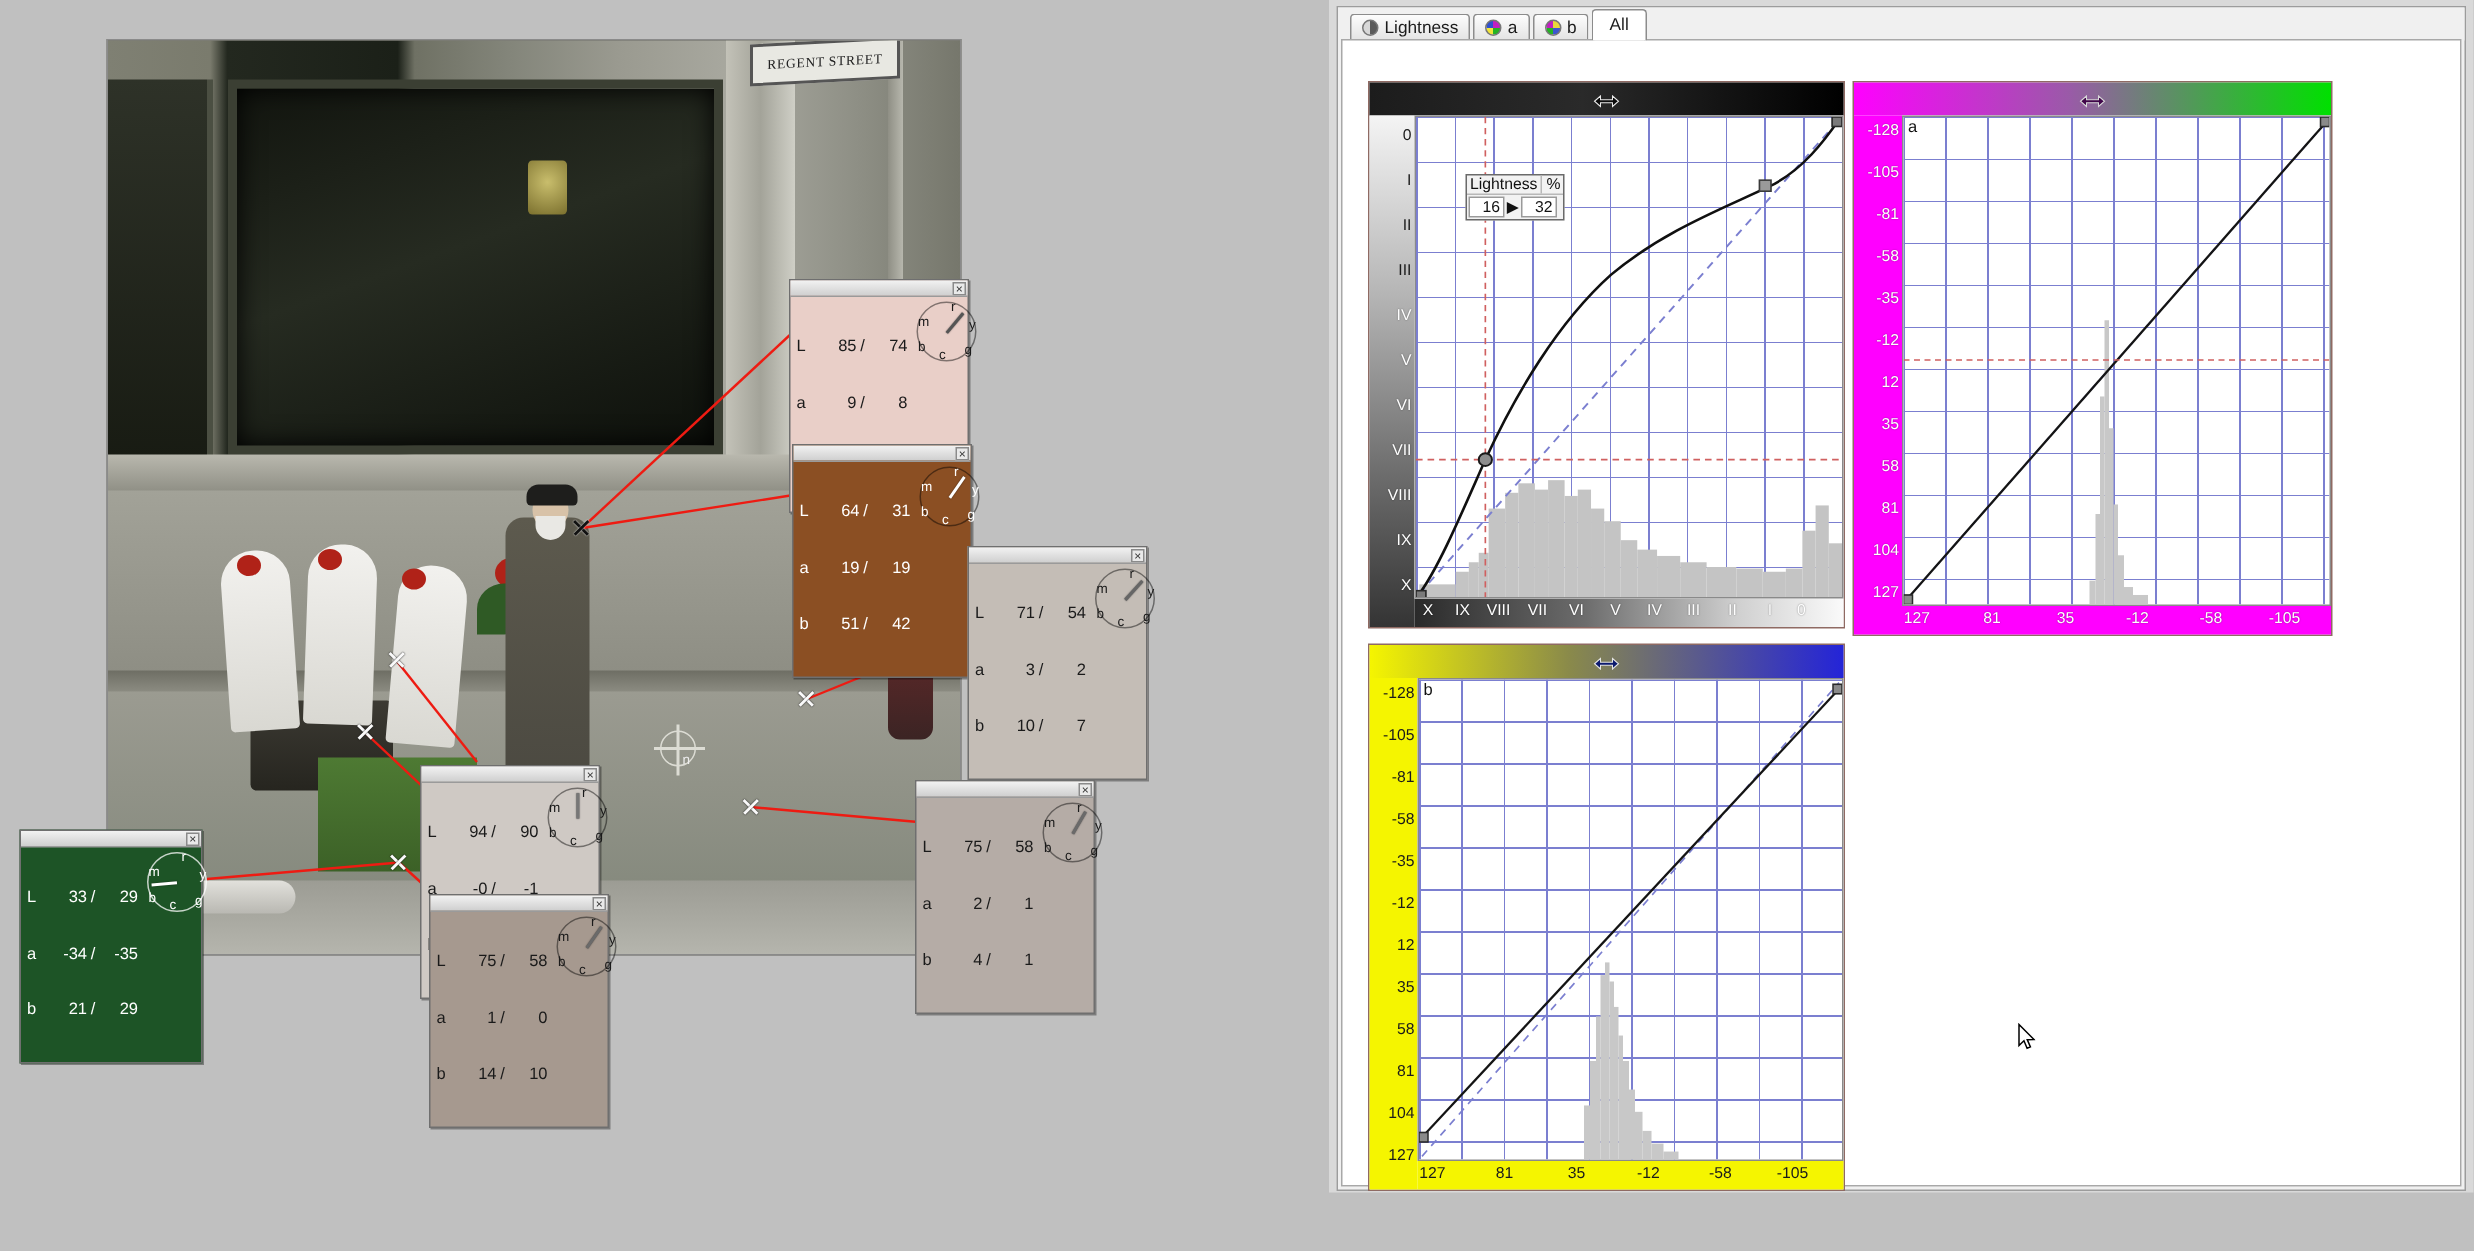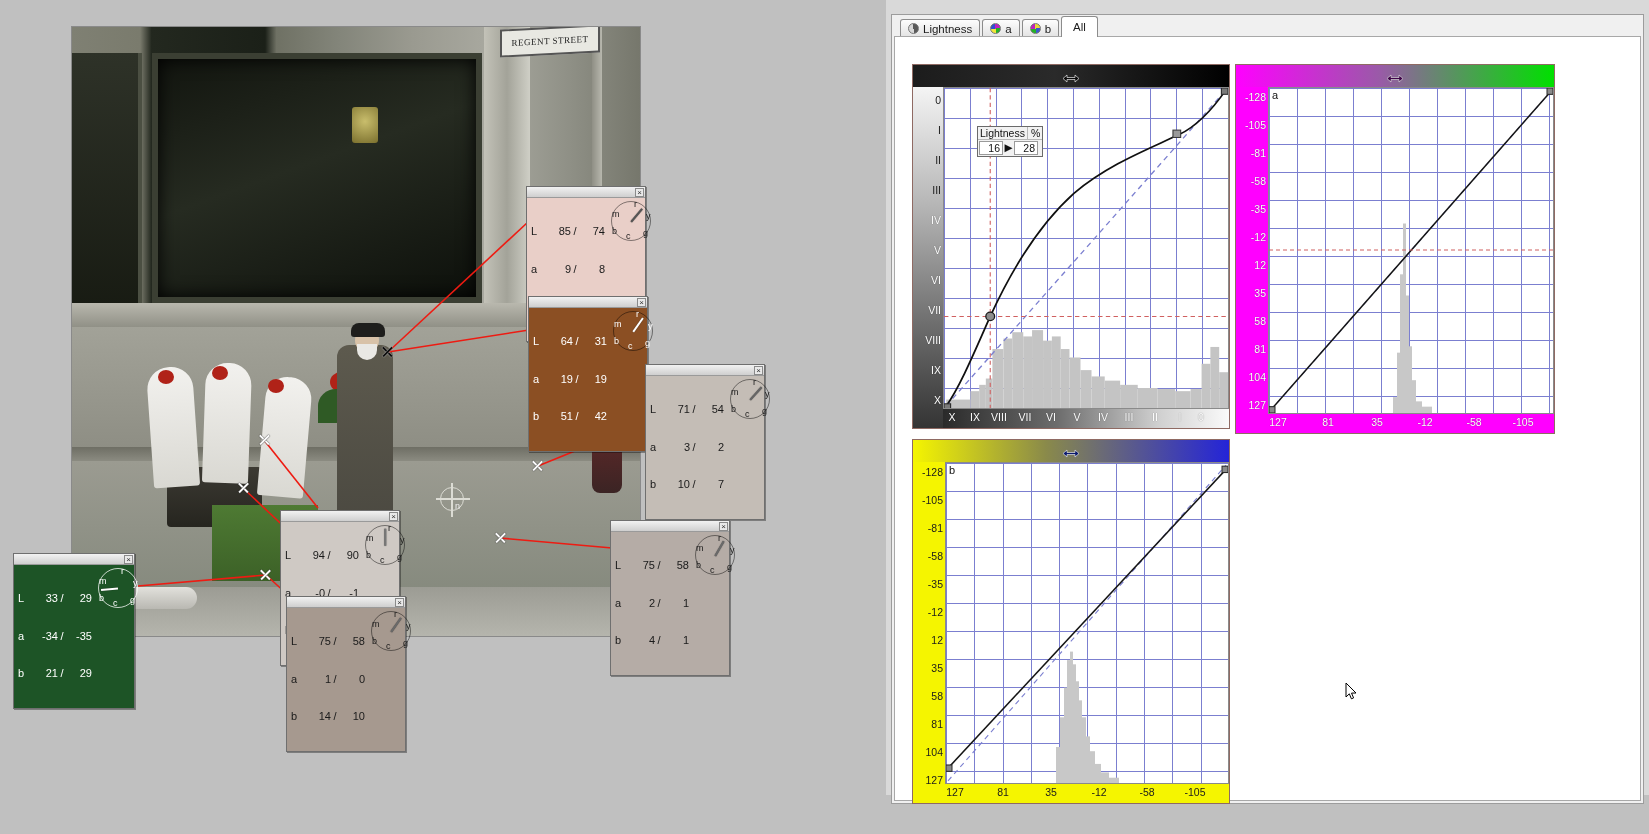--- a/index.html
+++ b/index.html
@@ -216,21 +216,21 @@
     background:radial-gradient(circle at 40% 35%, #f4efe8, #d7c0a8 60%, #b08b63);
     border:1px solid #9a8d80;
   }
 
   
   #curves-win {
     position:absolute; left:886px; top:0; width:763px; height:795px;
     background:#d9d9d9;
   }
   #curves-inner {
-    position:absolute; left:5px; top:14px; width:753px; height:790px;
+    position:absolute; left:5px; top:4px; width:753px; height:790px;
     background:#f0f0f0; border:1px solid #9c9c9c;
   }
   #tabstrip {
     position:absolute; left:0; top:0; height:22px; width:100%;
     display:flex; align-items:flex-end; padding-left:8px; gap:2px;
     background:#f0f0f0;
   }
   .ctab {
     height:18px; display:flex; align-items:center; gap:4px;
     padding:0 7px; font-size:11.5px; color:#1b1b1b;
@@ -641,21 +641,21 @@
           </svg>
 
           <div id="l-tooltip">
             <div class="ttrow1">
               <span class="c1">Lightness</span>
               <span class="c2">%</span>
             </div>
             <div class="ttrow2">
               <span class="fld">16</span>
               <span class="arrowr">▶</span>
-              <span class="fld">28</span>
+              <span class="fld">32</span>
             </div>
           </div>
         </div>
       </div>
 
       <div class="panel panel-a">
         <div class="grad-top grad-a-top">
           <div class="drag-arrow">
             <svg viewBox="0 0 18 11" width="18" height="11">
               <path d="M1 5.5 L5 2 L5 4.5 L13 4.5 L13 2 L17 5.5 L13 9 L13 6.5 L5 6.5 L5 9 Z" fill="#40064a" stroke="#d8d8d8" stroke-width="0.7"></path>

